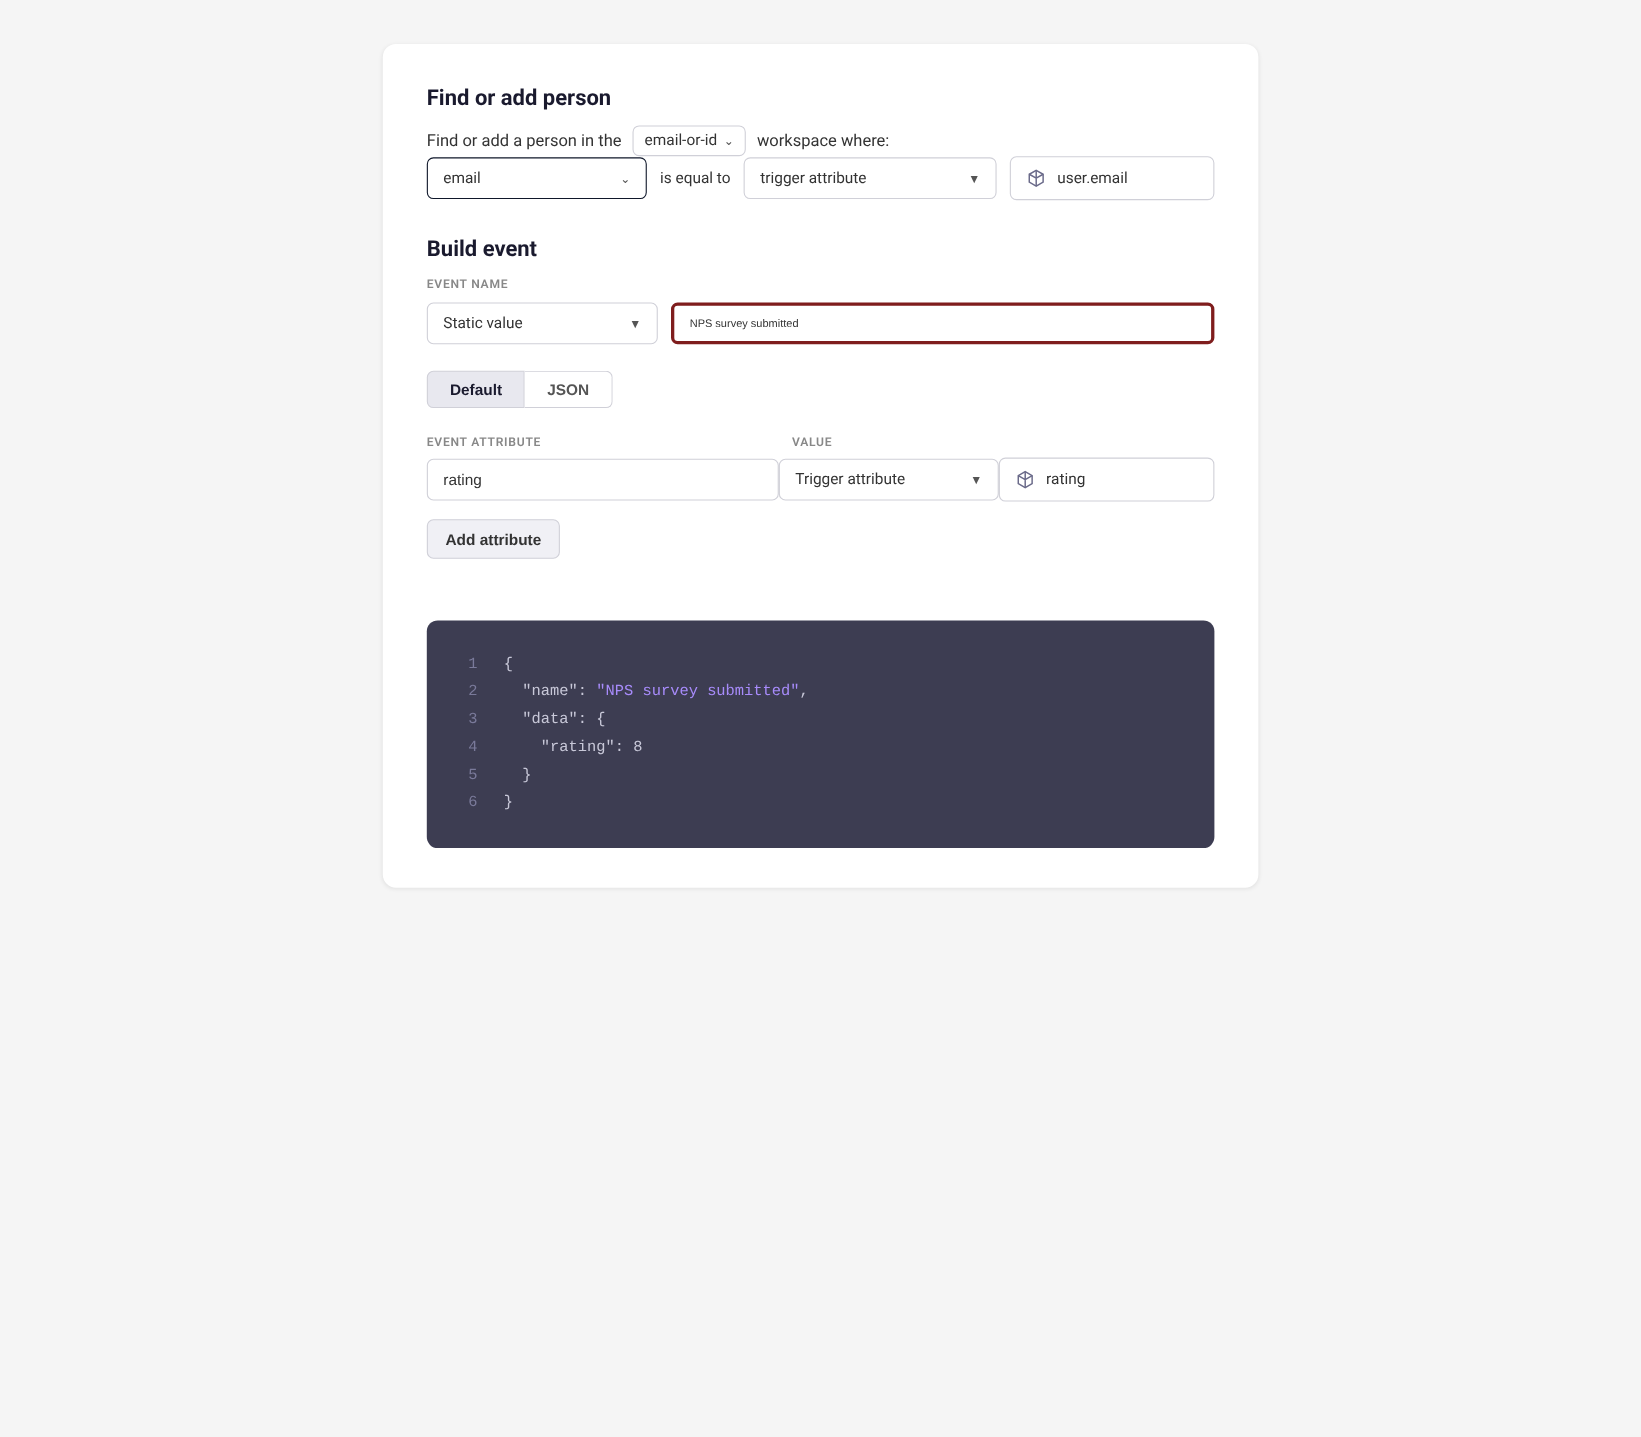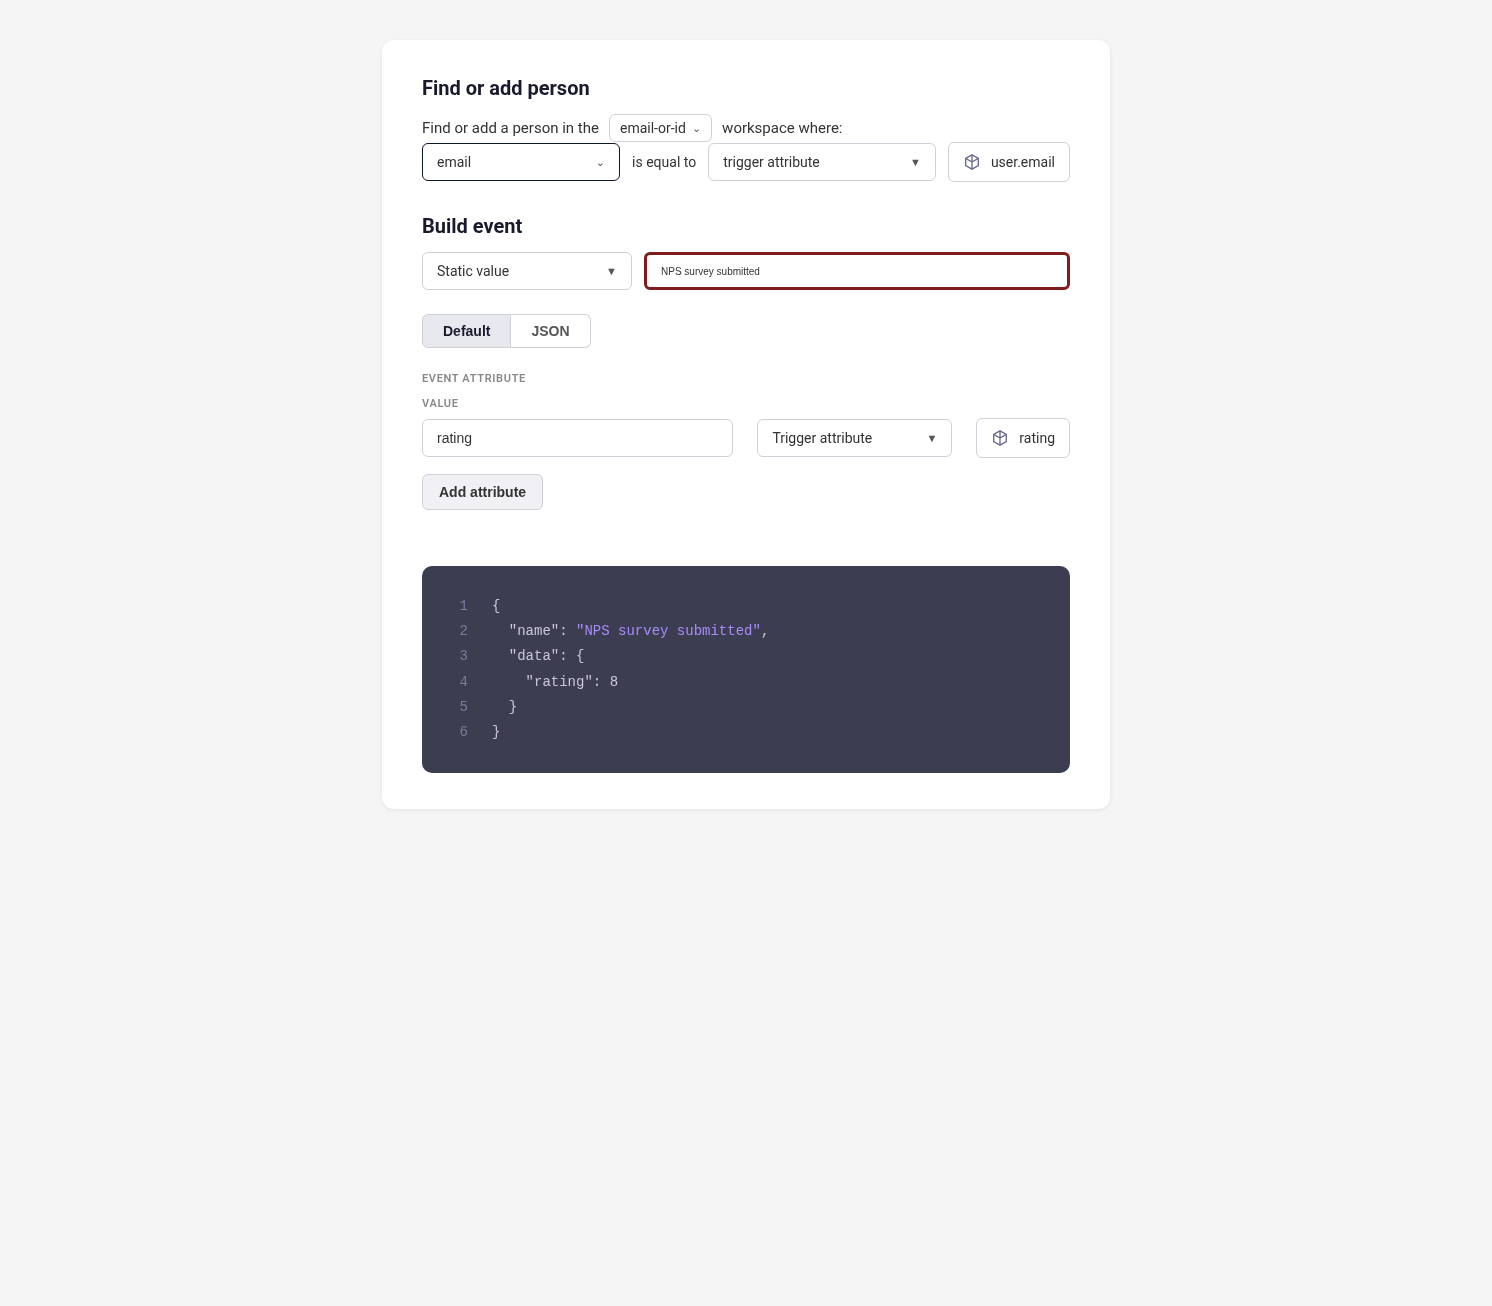--- a/index.html
+++ b/index.html
@@ -9,21 +9,21 @@
       display: flex;
       justify-content: center;
       align-items: flex-start;
       padding: 40px 20px;
       min-height: 100vh;
     }
     .card {
       background: #ffffff;
       border-radius: 12px;
       padding: 36px 40px;
-      width: 728px;
+      width: 796px;
       box-shadow: 0 1px 4px rgba(0,0,0,0.08);
     }
 
     
     .section-title {
       font-size: 20px;
       font-weight: 700;
       color: #1a1a2e;
       margin-bottom: 14px;
     }
@@ -174,35 +174,34 @@
     .tab-btn.active {
       background: #e8e8ef;
       color: #1a1a2e;
     }
 
     
     .attr-headers {
       display: flex;
       gap: 12px;
       margin-bottom: 8px;
-      flex-direction: column;
     }
     .attr-header-label {
       font-size: 11px;
       font-weight: 600;
       color: #888;
       letter-spacing: 0.06em;
       text-transform: uppercase;
     }
     .attr-header-label:first-child {
       width: 320px;
     }
     .attr-row {
       display: flex;
-      gap: 24px;
+      gap: 0;
       align-items: center;
       margin-bottom: 16px;
     }
     .attr-input {
       width: 320px;
       border: 1px solid #d0d0d8;
       border-radius: 6px;
       padding: 10px 14px;
       font-size: 14px;
       color: #333;
@@ -315,20 +314,21 @@
           <path d="M10 2L17 6V14L10 18L3 14V6L10 2Z" stroke="#6b6b8a" stroke-width="1.5" fill="none"></path>
           <path d="M10 2L10 10M10 10L17 6M10 10L3 6M10 10L10 18" stroke="#6b6b8a" stroke-width="1.5"></path>
         </svg>
         <span>user.email</span>
       </div>
     </div>
   </div>
 
   <div class="build-event-section">
     <h2 class="section-title">Build event</h2>
+    <div class="subsection-label">EVENT NAME</div>
     <div class="event-name-row">
       <div class="static-select">
         <span>Static value</span>
         <span class="chevron">▼</span>
       </div>
       <input class="event-name-input" type="text" value="NPS survey submitted" style="">
     </div>
 
     
     <div class="tab-row">

